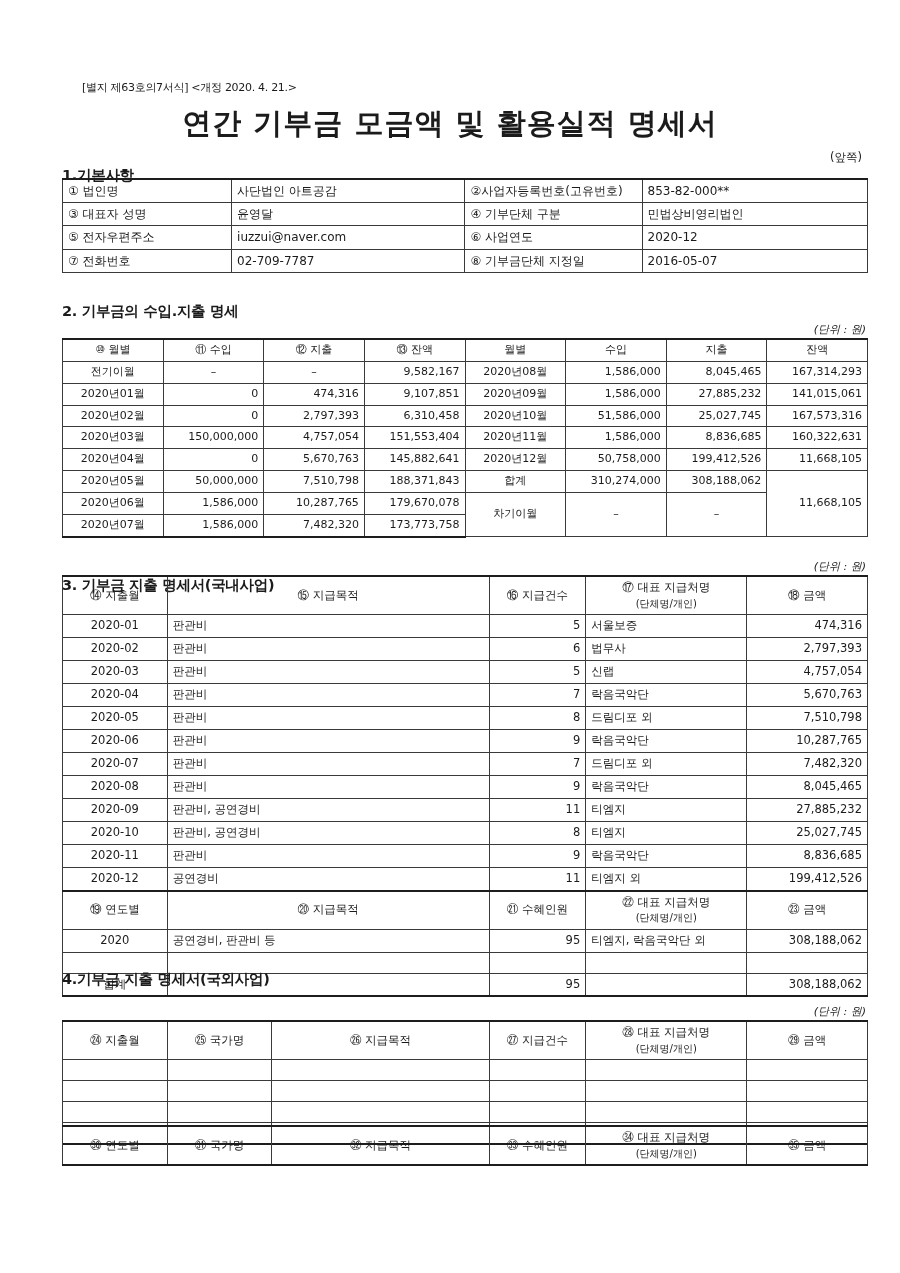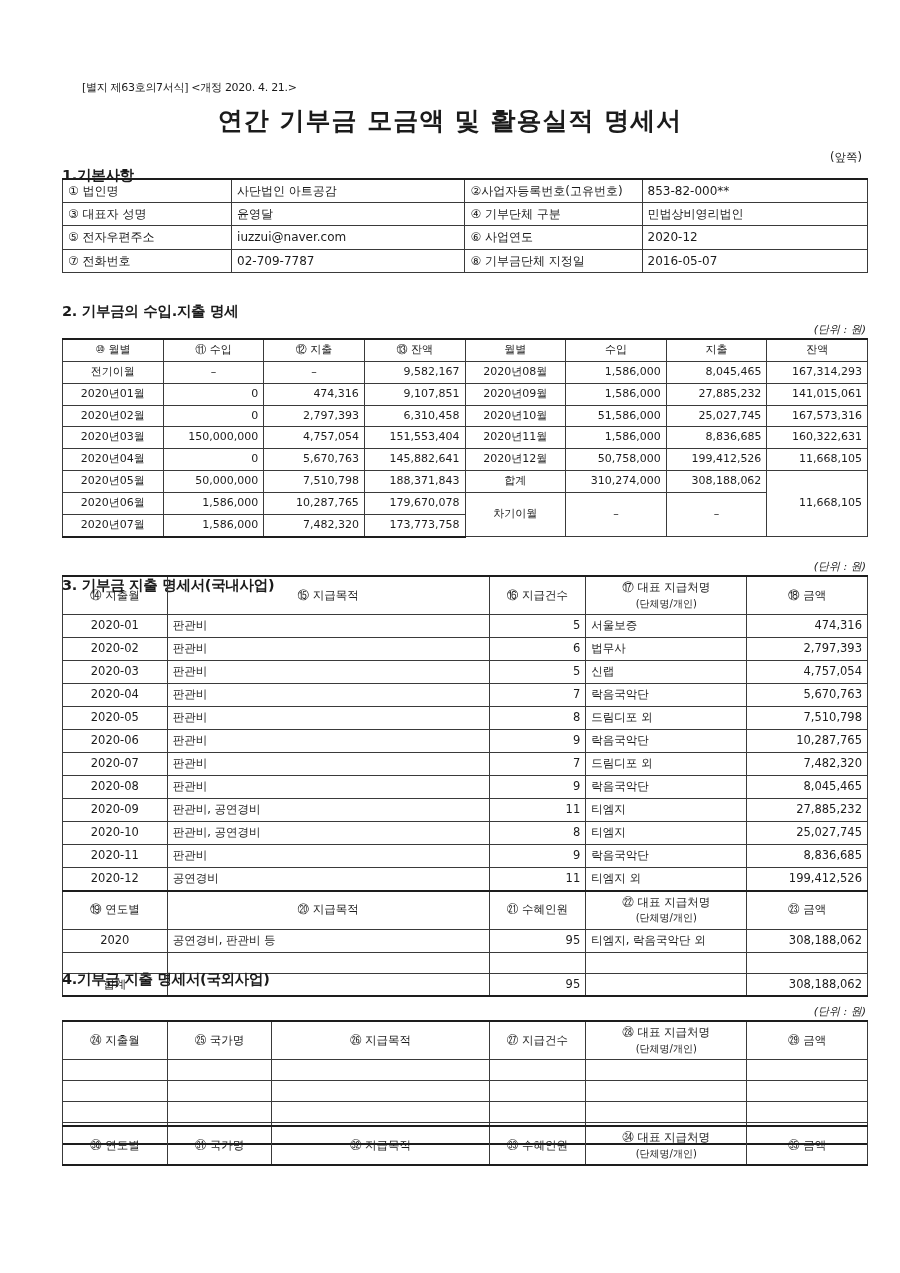--- a/index.html
+++ b/index.html
@@ -27,21 +27,21 @@
     left: 62px; top: 80px;
     font-size: 11px;
     letter-spacing: -0.3px;
     margin-left: 20px;
   }
   .doc-title {
     position: absolute;
     left: 0; top: 104px;
     width: 900px;
     text-align: center;
-    font-size: 25px;
+    font-size: 29px;
     font-weight: bold;
     letter-spacing: 1px;
   }
   .page-side {
     position: absolute;
     right: 38px; top: 150px;
     font-size: 11.5px;
   }
   .section-title {
     font-size: 14.5px;

